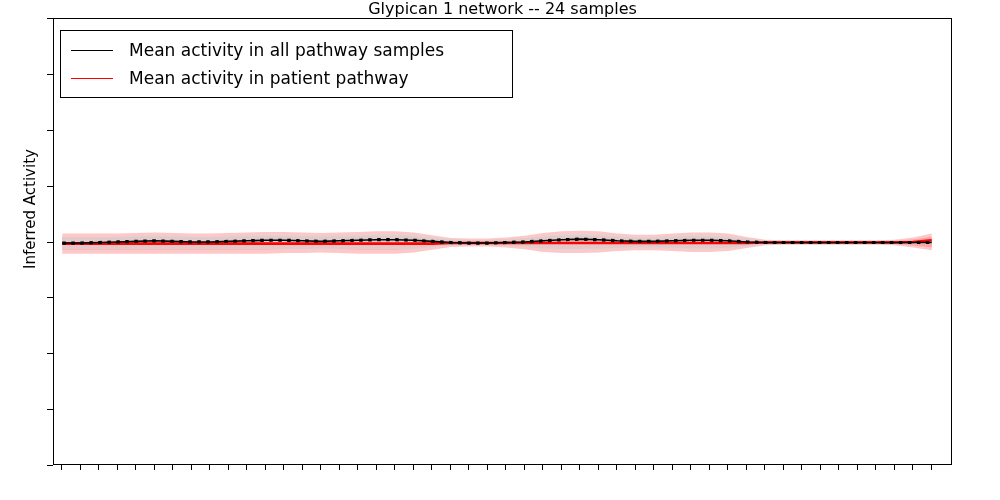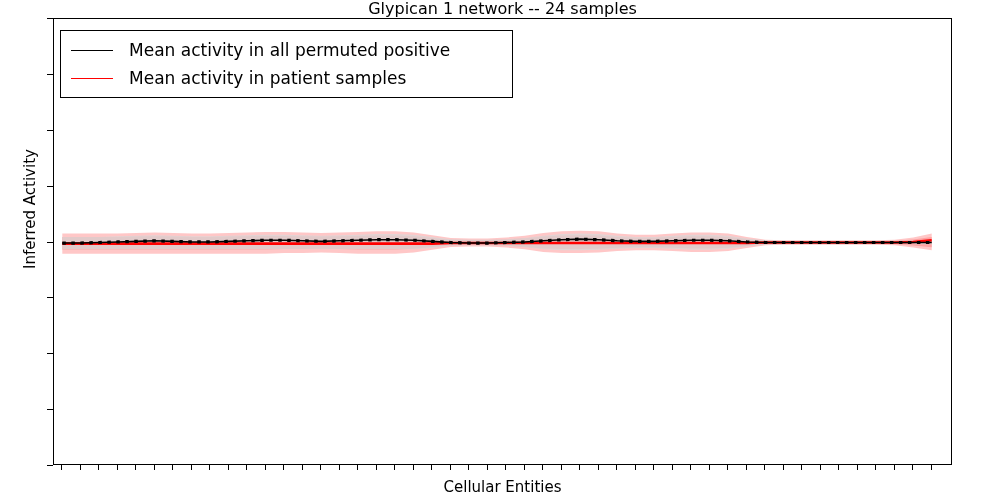--- a/index.html
+++ b/index.html
@@ -130,21 +130,20 @@
   }
 </style>
 </head>
 <body>
 
 <div id="figure">
 
   <div id="chart-title">Glypican 1 network -- 24 samples</div>
 
   <div id="y-axis-label">Inferred Activity</div>
-  <div id="x-axis-label">Cellular Entities</div>
 
   <div id="ytick-labels"></div>
   <div id="ytick-marks">
       <div class="ytick-mark" style="top: 18px;"></div>
       <div class="ytick-mark" style="top: 73.875px;"></div>
       <div class="ytick-mark" style="top: 129.75px;"></div>
       <div class="ytick-mark" style="top: 185.625px;"></div>
       <div class="ytick-mark" style="top: 241.5px;"></div>
       <div class="ytick-mark" style="top: 297.375px;"></div>
       <div class="ytick-mark" style="top: 353.25px;"></div>
@@ -265,21 +264,21 @@
         </g>
       <g id="svg-markers">
           <path d="M8.32,224.06 L26.82,224.06 L45.32,223.50 L63.82,222.94 L82.32,222.38 L100.81,221.82 L119.31,222.38 L137.81,222.94 L156.31,222.94 L174.81,222.38 L193.30,221.82 L211.80,221.26 L230.30,221.26 L248.80,221.82 L267.30,222.38 L285.79,221.82 L304.29,221.26 L322.79,220.71 L341.29,220.71 L359.78,221.26 L378.28,222.38 L396.78,223.50 L415.28,224.06 L433.78,224.06 L452.27,223.50 L470.77,222.94 L489.27,221.82 L507.77,220.71 L526.27,220.15 L544.76,220.71 L563.26,221.82 L581.76,222.38 L600.26,222.38 L618.76,221.82 L637.25,221.26 L655.75,221.26 L674.25,221.82 L692.75,222.94 L711.25,223.50 L729.74,223.50 L748.24,223.50 L766.74,223.50 L785.24,223.50 L803.74,223.50 L822.23,223.50 L840.73,223.50 L859.23,223.50 L877.73,223.50 " fill="none" stroke="#000000" stroke-width="3.2" stroke-dasharray="3.5 5.5"></path>
         </g>
     </svg>
   </div>
 
   <div id="legend">
     <div class="legend-row">
       <span class="legend-swatch black"></span>
-      <span class="legend-text">Mean activity in all permuted positive</span>
+      <span class="legend-text">Mean activity in all pathway samples</span>
     </div>
     <div class="legend-row">
       <span class="legend-swatch red"></span>
-      <span class="legend-text">Mean activity in patient samples</span>
+      <span class="legend-text">Mean activity in patient pathway</span>
     </div>
   </div>
 
 </div>
 
 </body></html>

